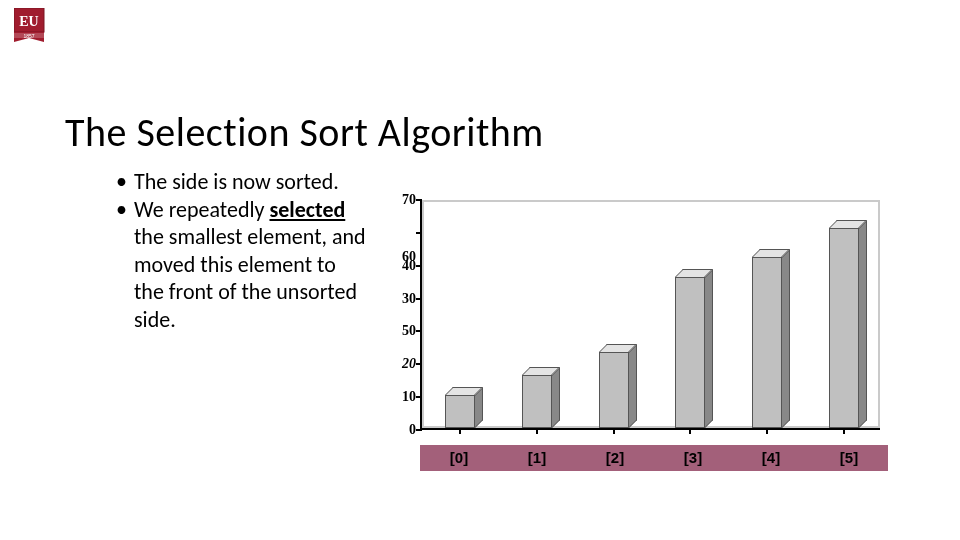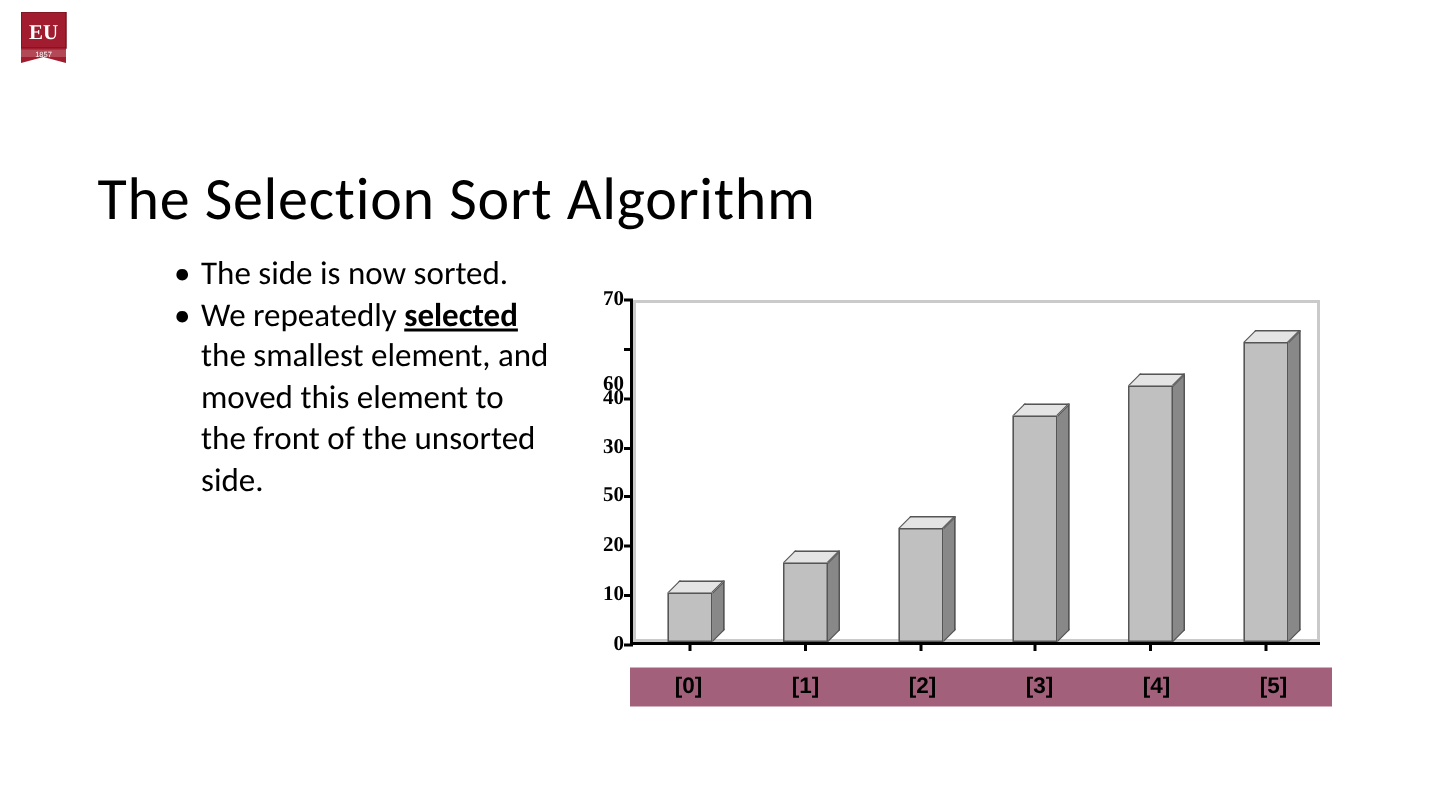--- a/index.html
+++ b/index.html
@@ -176,21 +176,21 @@
 
 <div class="chart-wrap">
   <div class="plot">
     <div class="plot-inner"></div>
     <div id="yticks-host">
         <div class="ytick" style="top: 229px;"></div>
         <div class="ylabel" style="top: 230px;">0</div>
         <div class="ytick" style="top: 196.143px;"></div>
         <div class="ylabel" style="top: 197.143px;">10</div>
         <div class="ytick" style="top: 163.286px;"></div>
-        <div class="ylabel" style="top: 164.286px;">20</div>
+        <div class="ylabel" style="top: 164.286px; font-style: italic;">20</div>
         <div class="ytick" style="top: 130.429px;"></div>
         <div class="ylabel" style="top: 131.429px;">50</div>
         <div class="ytick" style="top: 97.5714px;"></div>
         <div class="ylabel" style="top: 98.5714px;">30</div>
         <div class="ytick" style="top: 64.7143px;"></div>
         <div class="ylabel" style="top: 65.7143px;">40</div>
         <div class="ytick" style="top: 31.8571px;"></div>
         <div class="ylabel" style="top: 32.8571px; margin-top: 24px;">60</div>
         <div class="ytick" style="top: -1px;"></div>
         <div class="ylabel" style="top: 0px; text-align: right;">70</div>

